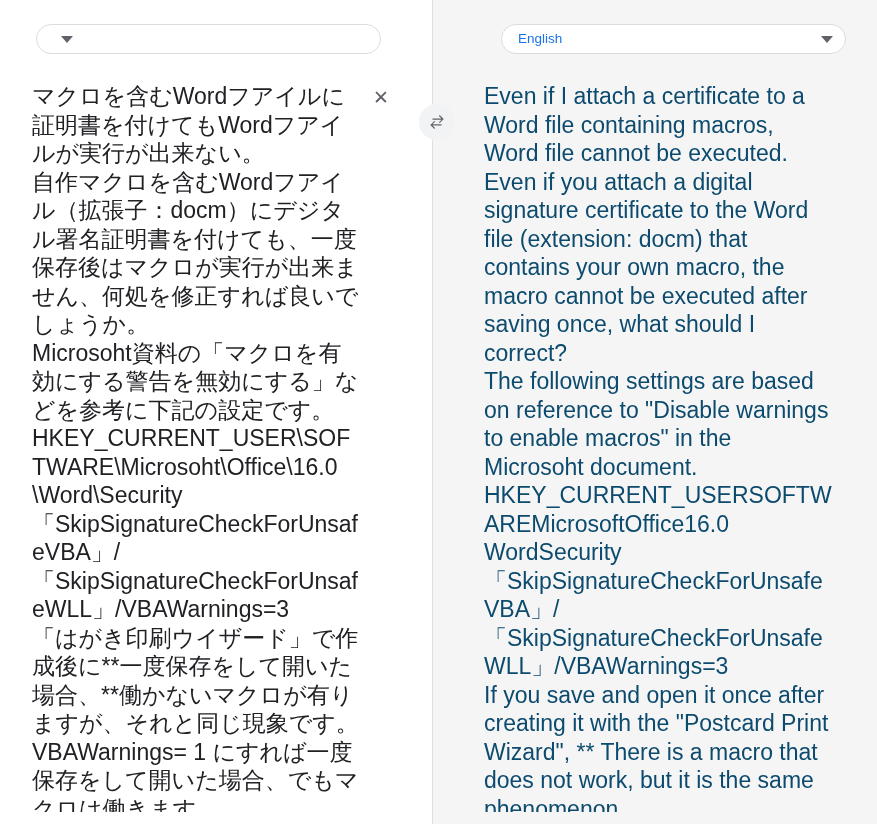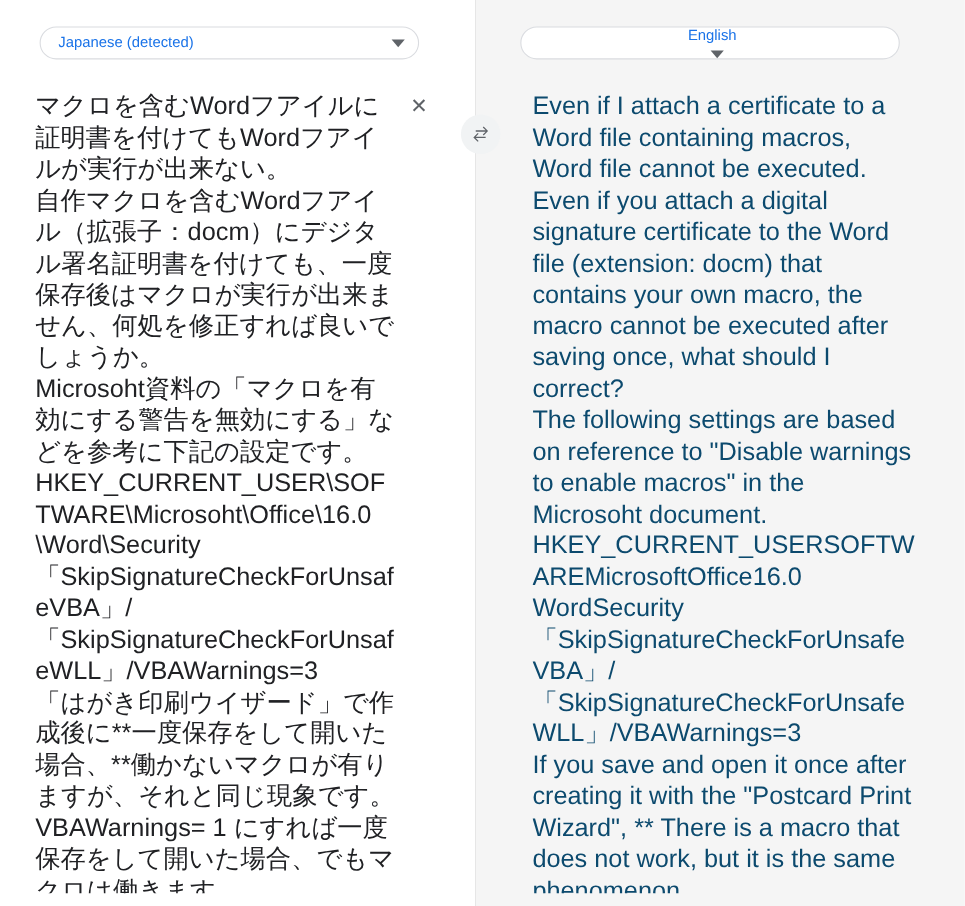--- a/index.html
+++ b/index.html
@@ -46,23 +46,22 @@
     display: flex;
     align-items: center;
     padding: 0 12px 0 16px;
     cursor: pointer;
   }
   .lang-select.source {
     left: 36px;
     width: 345px;
   }
   .lang-select.target {
-    left: 40px;
+    left: 68px;
     width: 345px;
-    flex-direction: column;
   }
   .lang-label {
     flex: 1;
     font-size: 13.5px;
     color: #1a73e8;
     white-space: nowrap;
     overflow: hidden;
     text-overflow: ellipsis;
     line-height: 1;
   }
@@ -140,21 +139,20 @@
   }
 </style>
 </head>
 <body>
 
 <div class="translator">
 
   <div class="pane pane-source">
 
     <div class="lang-select source">
-      <span class="lang-label">Japanese (detected)</span>
       <span class="chevron"></span>
     </div>
 
     <button class="clear-btn">✕</button>
 
     <div class="text-area source-text">マクロを含むWordフアイルに証明書を付けてもWordフアイルが実行が出来ない。
 自作マクロを含むWordフアイル（拡張子：docm）にデジタル署名証明書を付けても、一度保存後はマクロが実行が出来ません、何処を修正すれば良いでしょうか。
 Microsoht資料の「マクロを有効にする警告を無効にする」などを参考に下記の設定です。
 HKEY_CURRENT_USER\SOFTWARE\Microsoht\Office\16.0 \Word\Security
 「SkipSignatureCheckForUnsafeVBA」/

